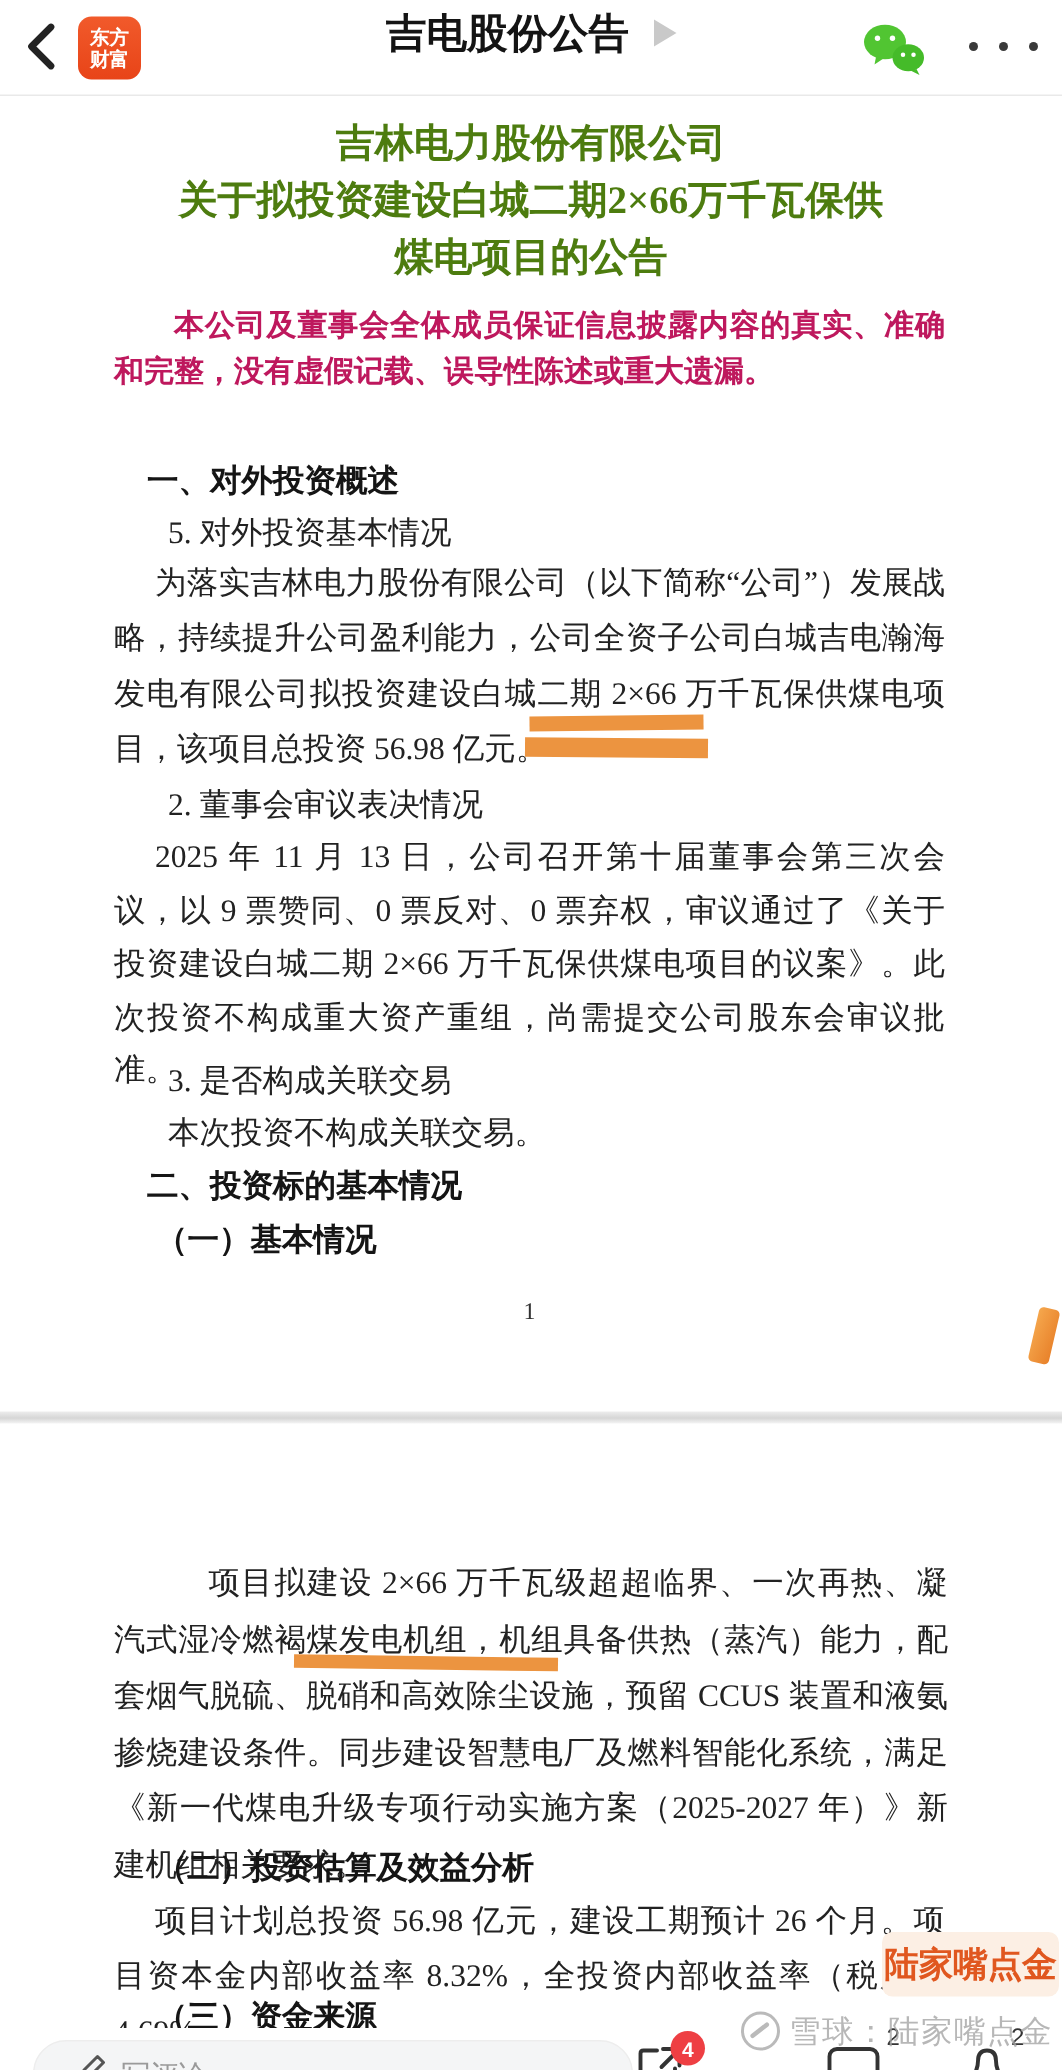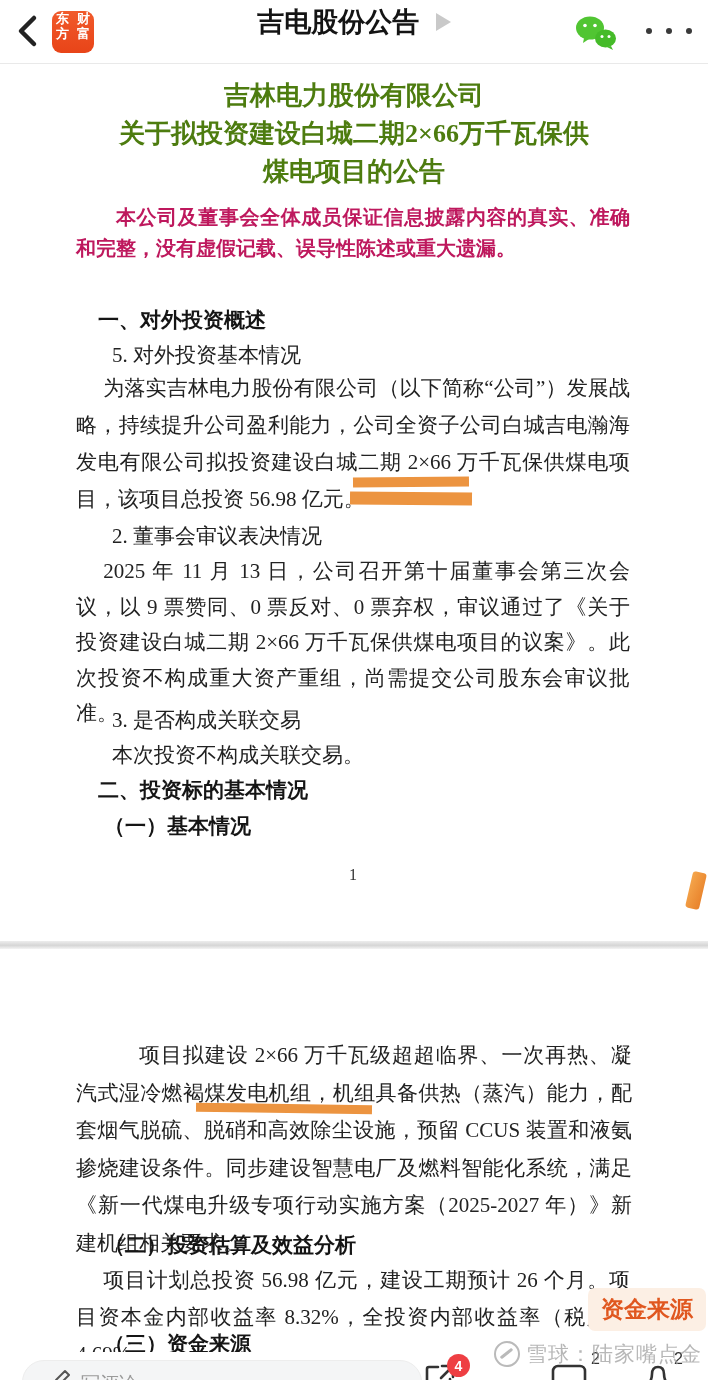--- a/index.html
+++ b/index.html
@@ -8,21 +8,21 @@
     background:#ffffff;font-family:"Liberation Sans",sans-serif;
   }
   
   .header{position:absolute;left:0;top:0;width:708px;height:63px;background:#fff;
           border-bottom:1px solid #e9e9e9;z-index:10;}
   .back{position:absolute;left:14px;top:14px;width:30px;height:34px;cursor:pointer;}
   .back svg{display:block;}
   .logo{position:absolute;left:52px;top:11px;width:42px;height:42px;border-radius:9px;
         background:linear-gradient(180deg,#f15a2b,#e84418);color:#fff;
         font-size:13px;font-weight:bold;line-height:15px;text-align:center;
-        display:flex;flex-direction:row;justify-content:center;}
+        display:flex;flex-direction:column;justify-content:center;}
   .titlewrap{position:absolute;left:120px;right:120px;top:4px;text-align:center;white-space:nowrap;}
   .apptitle{font-size:27px;font-weight:600;color:#141414;vertical-align:middle;}
   .playtri{display:inline-block;width:0;height:0;margin-left:12px;vertical-align:middle;
            border-left:15px solid #c9c9c9;border-top:9px solid transparent;border-bottom:9px solid transparent;}
   .pricerow{position:absolute;left:120px;right:120px;top:38px;text-align:center;
             color:#b14b4a;font-size:20px;}
   .pricerow span{margin:0 7px;}
   .wechat{position:absolute;left:574px;top:15px;width:44px;height:36px;cursor:pointer;}
   .dots{position:absolute;left:646px;top:28px;width:46px;height:10px;display:flex;justify-content:space-between;cursor:pointer;}
   .dots i{width:6px;height:6px;border-radius:50%;background:#3a3a3a;}
@@ -133,21 +133,21 @@
   <div class="separator"></div>
 
   <div class="para" style="top:973px;width:556px;line-height:37.5px;text-indent:3em;">项目拟建设 2×66 万千瓦级超超临界、一次再热、凝汽式湿冷燃褐煤发电机组，机组具备供热（蒸汽）能力，配套烟气脱硫、脱硝和高效除尘设施，预留 CCUS 装置和液氨掺烧建设条件。同步建设智慧电厂及燃料智能化系统，满足《新一代煤电升级专项行动实施方案（2025-2027 年）》新建机组相关要求。</div>
   <div class="hl" style="left:196px;top:1040px;width:176px;height:9px;transform:rotate(0.8deg);"></div>
 
   <div class="h-sec" style="left:104px;top:1167px;">（二）投资估算及效益分析</div>
   <div class="para" style="top:1198px;text-indent:1.3em;">项目计划总投资 56.98 亿元，建设工期预计 26 个月。项目资本金内部收益率 8.32%，全投资内部收益率（税后）4.69%。</div>
   <div class="h-sec" style="left:104px;top:1266px;">（三）资金来源</div>
 </div>
 
-<div class="landscape">资金来源</div>
+<div class="landscape">陆家嘴点金</div>
 
 <div class="watermark">
   <span class="wm-logo">
       <i></i>
     </span>
   <span class="wm-text">雪球：陆家嘴点金</span>
 </div>
 
 <div class="bottombar">
   <div class="cinput">

